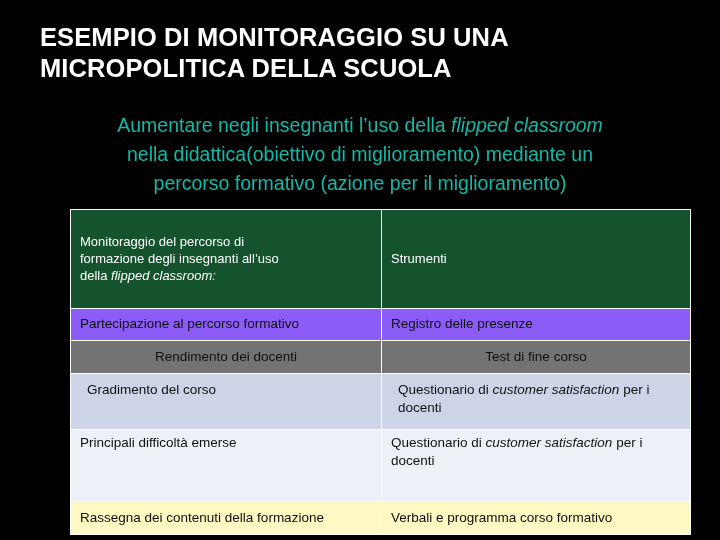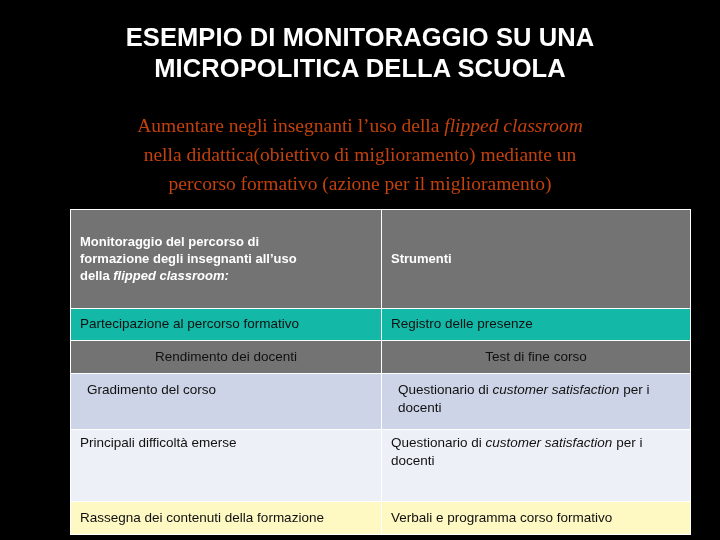--- a/index.html
+++ b/index.html
@@ -21,43 +21,42 @@
     background: #000000;
     box-sizing: border-box;
   }
 
   
   .slide-title {
     position: absolute;
     left: 40px;
     top: 22px;
     width: 640px;
-    text-align: center;
+    text-align: left;
     color: #ffffff;
     font-weight: bold;
     font-size: 25.5px;
     line-height: 31px;
     letter-spacing: 0.1px;
   }
   .slide-title .tline {
     display: block;
   }
 
   
   .slide-subtitle {
     position: absolute;
     left: 70px;
     top: 111px;
     width: 580px;
     text-align: center;
-    color: #c2410c;
+    color: #14b8a6;
     font-size: 19.5px;
     line-height: 29px;
     font-weight: normal;
-    font-family: Liberation Serif, serif;
   }
   .slide-subtitle .sline {
     display: block;
     white-space: nowrap;
   }
   .it {
     font-style: italic;
   }
 
   
@@ -79,41 +78,41 @@
 
   table.tbl th,
   table.tbl td {
     vertical-align: middle;
     padding: 4px 9px 5px 9px;
     border: 1px solid #ffffff;
     text-align: left;
   }
 
   thead th {
-    background: #737373;
+    background: #14532d;
     color: #ffffff;
-    font-weight: bold;
+    font-weight: normal;
     font-size: 13px;
     line-height: 17px;
     height: 89px;
     vertical-align: top;
     padding-top: 12px;
   }
   thead th.h2 {
     vertical-align: middle;
     padding-top: 4px;
   }
 
   tbody td {
     color: #101010;
     font-weight: normal;
     line-height: 18px;
     font-size: 13.5px;
   }
-  tbody tr.r-a td { background: #14b8a6; margin-left: 7px; }
+  tbody tr.r-a td { background: #8b5cf6; margin-left: 7px; }
   tbody tr.r-b td { background: #737373; text-align: center; }
   tbody tr.r-c td { background: #ced4e7; padding-left: 16px; }
   tbody tr.r-d td { background: #edf1f7; }
   tbody tr.r-e td { background: #fef9c3; }
 
   tbody tr.h-1 td { height: 22px; }
   tbody tr.h-2 td { height: 23px; }
   tbody tr.h-3 td { height: 43px; vertical-align: top; padding-top: 7px; }
   tbody tr.h-4 td { height: 62px; vertical-align: top; }
   tbody tr.h-5 td { height: 23px; }

